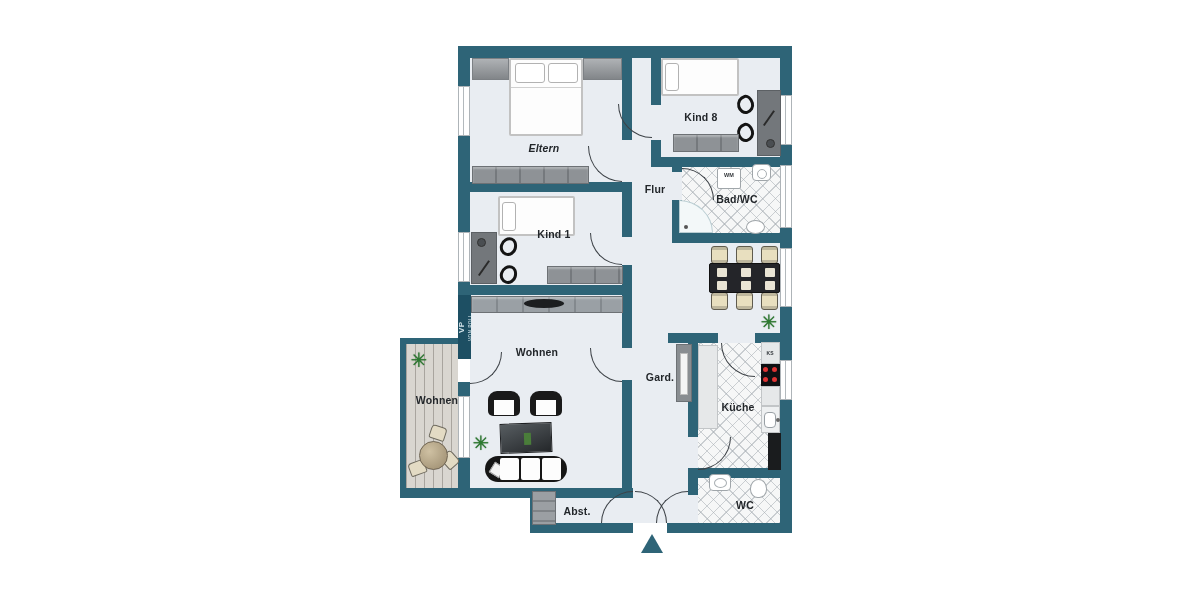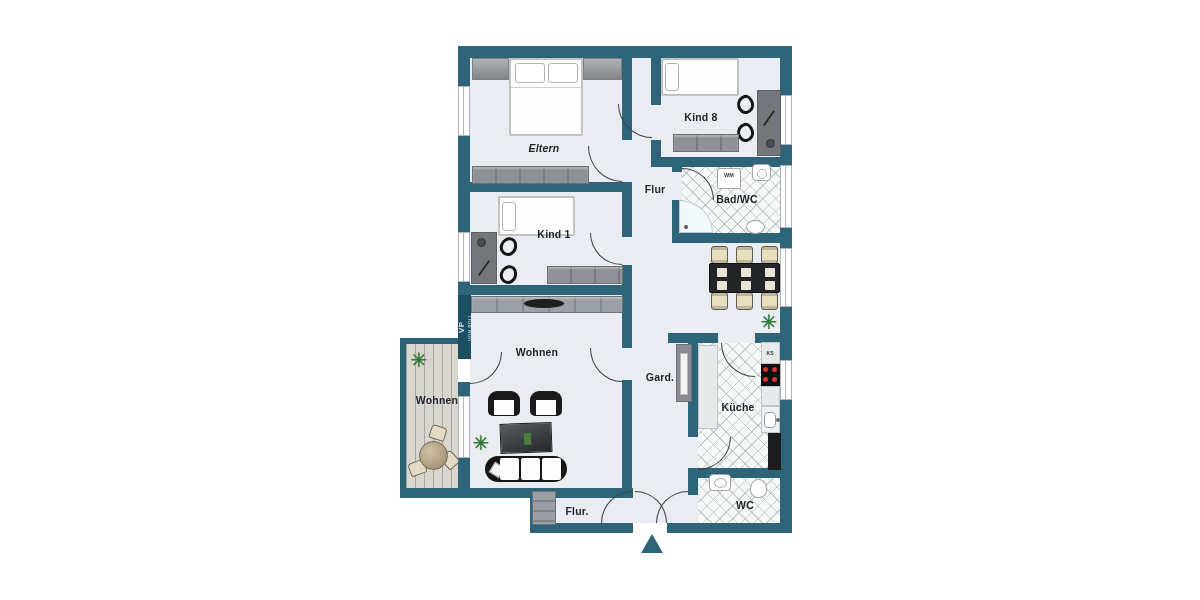--- a/index.html
+++ b/index.html
@@ -240,21 +240,21 @@
   <div class="rlabel" style="left:544px;top:148px;font-style:italic;">Eltern</div>
   <div class="rlabel" style="left:701px;top:117px;">Kind 8</div>
   <div class="rlabel" style="left:554px;top:234px;">Kind 1</div>
   <div class="rlabel" style="left:655px;top:189px;">Flur</div>
   <div class="rlabel" style="left:737px;top:199px;">Bad/WC</div>
   <div class="rlabel" style="left:537px;top:352px;">Wohnen</div>
   <div class="rlabel" style="left:437px;top:400px;">Wohnen</div>
   <div class="rlabel" style="left:660px;top:377px;">Gard.</div>
   <div class="rlabel" style="left:738px;top:407px;">Küche</div>
   <div class="rlabel" style="left:745px;top:505px;">WC</div>
-  <div class="rlabel" style="left:577px;top:511px;">Flur.</div>
+  <div class="rlabel" style="left:577px;top:511px;">Abst.</div>
   <div class="applabel" style="left:729px;top:175px;">WM</div>
   <div class="applabel" style="left:770px;top:353px;font-size:5px;">KS</div>
 
   <div class="watermark">
     <span class="wm-big">VP</span>
     <span class="wm-small">VON POLL</span>
   </div>
   <div class="entry-arrow"></div>
 
 </div>

